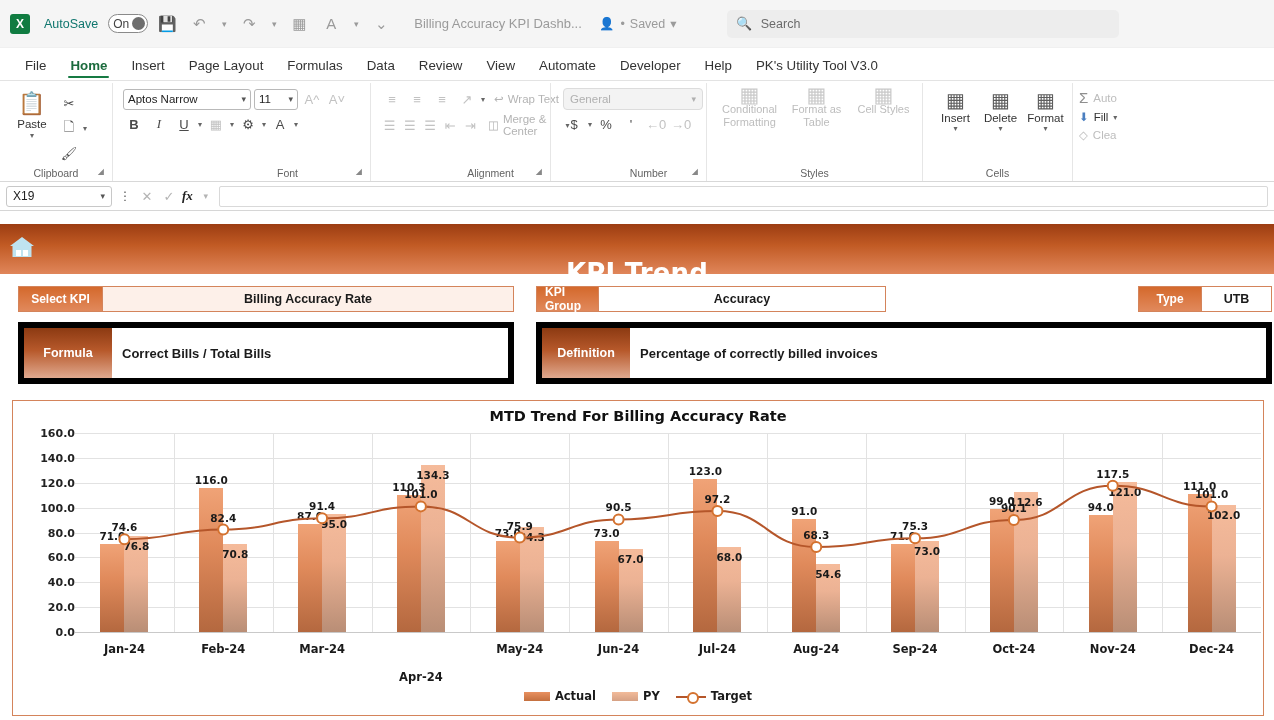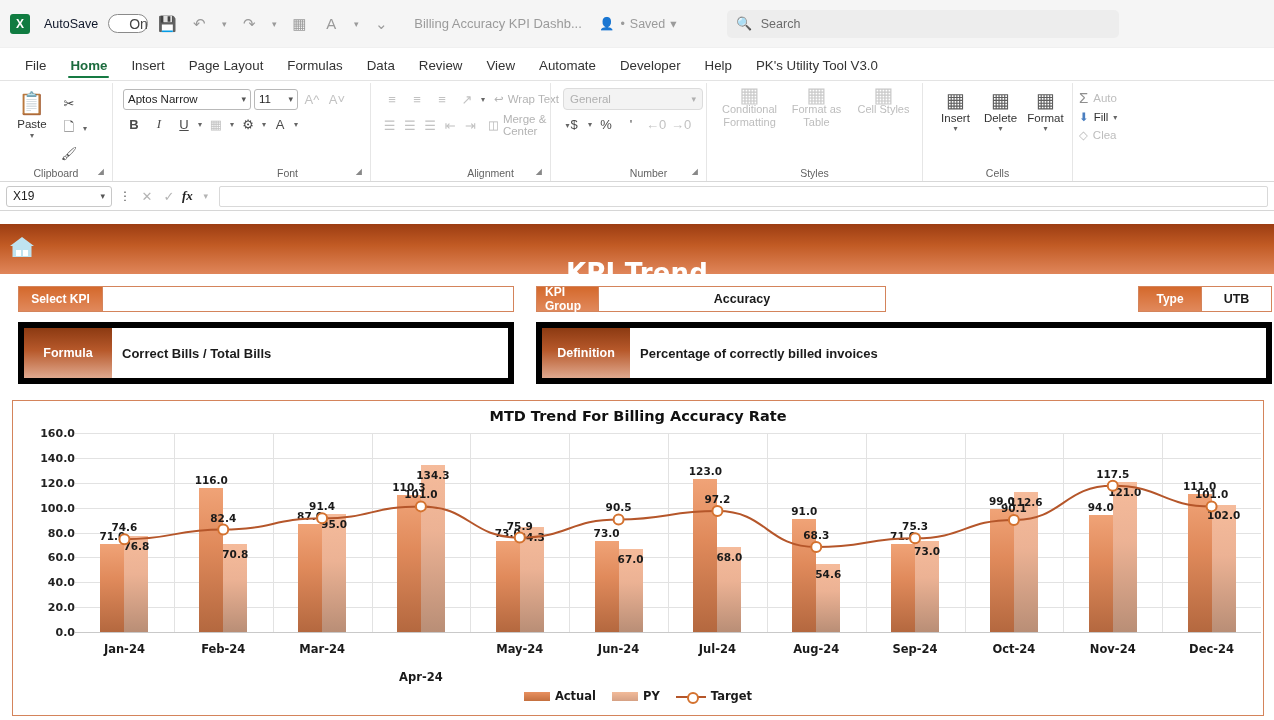--- a/index.html
+++ b/index.html
@@ -15,27 +15,27 @@
     height: 48px; display: flex; align-items: center;
     background: #f5f5f5; padding: 0 10px; gap: 6px;
     border-bottom: 1px solid #f0f0f0;
   }
   .xl-logo {
     width: 20px; height: 20px; background: #107c41; border-radius: 3px;
     color: #fff; font-size: 12px; font-weight: bold;
     display: flex; align-items: center; justify-content: center;
     flex: 0 0 auto;
   }
-  .autosave-label { font-size: 12.5px; color: #0f172a; margin-left: 8px; }
+  .autosave-label { font-size: 12.5px; color: #0f766e; margin-left: 8px; }
   .toggle {
     width: 40px; height: 19px; border-radius: 10px; background: #ffffff;
     border: 1px solid #8a8a8a; display: flex; align-items: center;
     padding: 0 2px; gap: 2px; margin-left: 4px;
   }
-  .toggle .tg-text { font-size: 14px; color: #444; margin-left: 18px; }
+  .toggle .tg-text { font-size: 12px; color: #444; margin-left: 2px; }
   .toggle .knob { width: 13px; height: 13px; border-radius: 50%; background: #6e6e6e; margin-left: auto; }
   .tb-icon {
     width: 26px; height: 26px; display: flex; align-items: center;
     justify-content: center; color: #9a9a9a; font-size: 15px;
   }
   .tb-caret { font-size: 9px; color: #9a9a9a; width: 12px; text-align: center; }
   .doc-title { font-size: 13px; color: #9b9b9b; margin-left: 14px; white-space: nowrap; }
   .saved-wrap { display: flex; align-items: center; gap: 5px; margin-left: 12px; color: #9b9b9b; font-size: 12.5px; }
   .searchbox {
     margin-left: 44px; width: 392px; height: 28px; border-radius: 5px;
@@ -445,20 +445,21 @@
         <path d="M14 2 L26 11 L23.5 11 L23.5 22 L4.5 22 L4.5 11 L2 11 Z" fill="#bfe3f0"></path>
         <rect x="8" y="15" width="5" height="6" fill="#ffffff"></rect>
         <rect x="15" y="15" width="5" height="6" fill="#ffffff"></rect>
       </svg>
       <h1>KPI Trend</h1>
     </div>
 
     <div class="chipbar">
       <div class="chip" style="left:18px;width:496px">
         <div class="lab" style="width:84px">Select KPI</div>
+        <div class="val">Billing Accuracy Rate</div>
       </div>
       <div class="chip white" style="left:536px;width:350px">
         <div class="lab" style="width:62px">KPI Group</div>
         <div class="val">Accuracy</div>
       </div>
       <div class="chip white" style="left:1138px;width:134px">
         <div class="lab" style="width:63px">Type</div>
         <div class="val">UTB</div>
       </div>
     </div>

